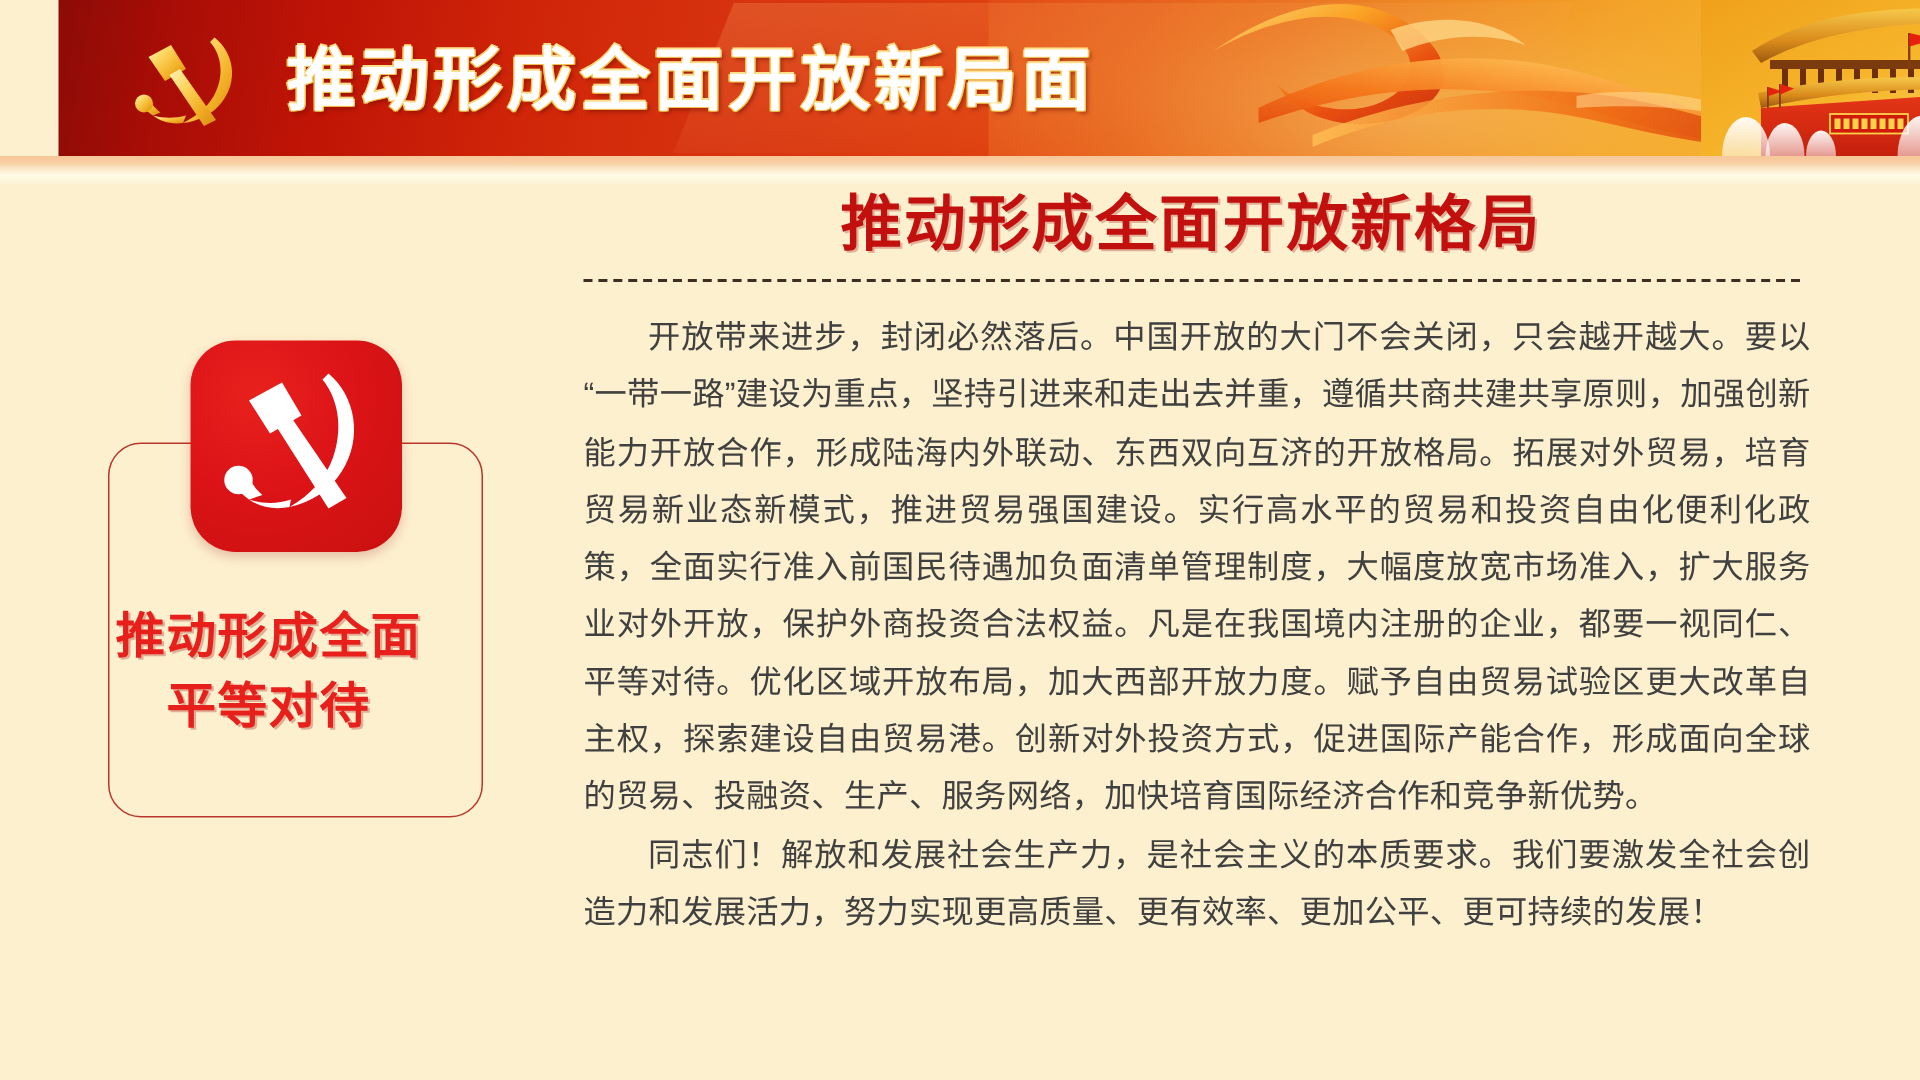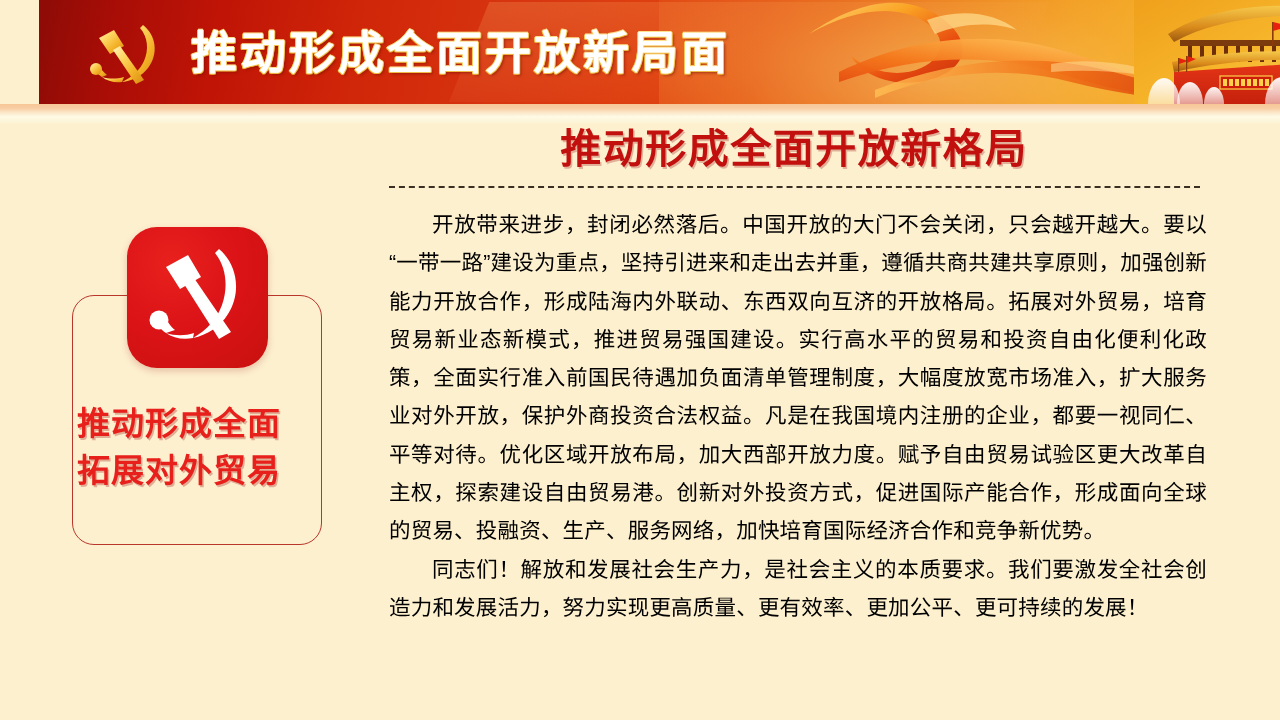--- a/index.html
+++ b/index.html
@@ -197,21 +197,21 @@
     border-top: 2px dashed #3a2f22;
   }
 
   .body-text {
     position: absolute;
     left: 389px;
     top: 206px;
     width: 818px;
     font-size: 21.5px;
     line-height: 38.3px;
-    color: #000000;
+    color: #404040;
     text-align: justify;
     text-justify: inter-character;
     letter-spacing: 0.2px;
   }
   .body-text p {
     margin: 0;
     text-indent: 2em;
   }
 </style>
 </head>
@@ -378,21 +378,21 @@
 
         <path d="M25,27 L47,15 L60,37 L39,49 Z"></path>
 
         <path d="M43,44 L53,38 L90,92 L78,99 Z"></path>
       </g>
     </svg>
   </div>
 
   <div class="side-card-text">
     <div>推动形成全面</div>
-    <div>拓展对外贸易</div>
+    <div>平等对待</div>
   </div>
 
   <div class="main-title">推动形成全面开放新格局</div>
 
   <div class="divider"></div>
 
   <div class="body-text">
     <p>开放带来进步，封闭必然落后。中国开放的大门不会关闭，只会越开越大。要以“一带一路”建设为重点，坚持引进来和走出去并重，遵循共商共建共享原则，加强创新能力开放合作，形成陆海内外联动、东西双向互济的开放格局。拓展对外贸易，培育贸易新业态新模式，推进贸易强国建设。实行高水平的贸易和投资自由化便利化政策，全面实行准入前国民待遇加负面清单管理制度，大幅度放宽市场准入，扩大服务业对外开放，保护外商投资合法权益。凡是在我国境内注册的企业，都要一视同仁、平等对待。优化区域开放布局，加大西部开放力度。赋予自由贸易试验区更大改革自主权，探索建设自由贸易港。创新对外投资方式，促进国际产能合作，形成面向全球的贸易、投融资、生产、服务网络，加快培育国际经济合作和竞争新优势。</p>
     <p>同志们！解放和发展社会生产力，是社会主义的本质要求。我们要激发全社会创造力和发展活力，努力实现更高质量、更有效率、更加公平、更可持续的发展！</p>
   </div>

